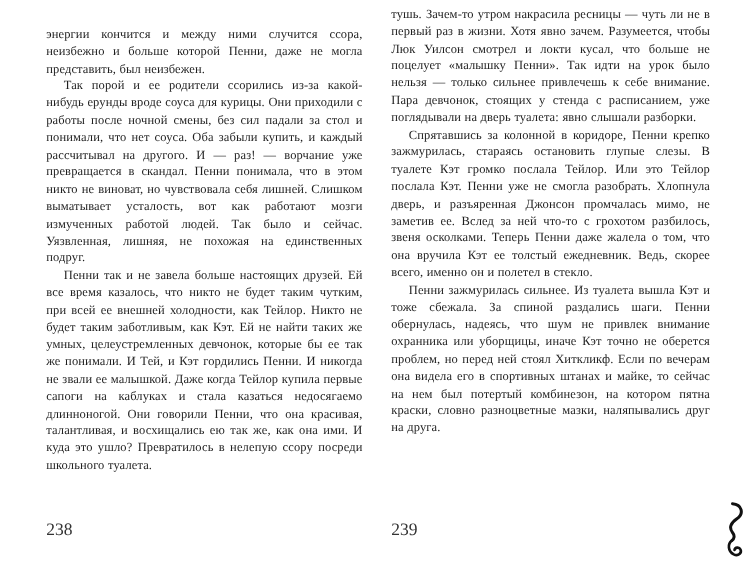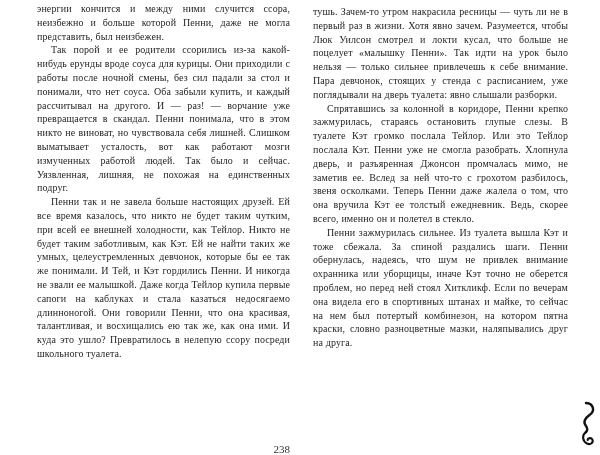--- a/index.html
+++ b/index.html
@@ -17,36 +17,36 @@
     width: 600px;
     height: 455px;
     background: #ffffff;
   }
   .page {
     position: relative;
     width: 300px;
     height: 455px;
     box-sizing: border-box;
   }
-  .page.left  { padding: 2px 10px 0 37px; }
+  .page.left  { padding: 21px 10px 0 37px; }
   .page.right { padding: 5px 32px 0 13px; }
   .text-block p {
     margin: 0;
     font-size: 10px;
     line-height: 13.8px;
     text-align: justify;
     letter-spacing: 0.1px;
     word-spacing: 0.2px;
   }
   .text-block p.indent { text-indent: 14px; }
   .page-number {
     position: absolute;
-    bottom: 0;
-    text-align: right;
-    font-size: 11px;
+    bottom: 22px;
+    text-align: left;
+    font-size: 14px;
     color: #333333;
   }
   .page.left  .page-number { left: 37px; right: 10px; }
   .page.right .page-number { left: 13px; right: 37px; }
   .ornament {
     position: absolute;
     right: 3px;
     bottom: 8px;
     width: 20px;
     height: 46px;
@@ -65,20 +65,21 @@
       </div>
     <div class="page-number">238</div>
   </div>
 
   <div class="page right">
     <div class="text-block">
         <p class="">тушь. Зачем-то утром накрасила ресницы — чуть ли не в первый раз в жизни. Хотя явно зачем. Разумеется, чтобы Люк Уилсон смотрел и локти кусал, что больше не поцелует «малышку Пенни». Так идти на урок было нельзя — только сильнее привлечешь к себе внимание. Пара девчонок, стоящих у стенда с расписанием, уже поглядывали на дверь туалета: явно слышали разборки.</p>
         <p class="indent">Спрятавшись за колонной в коридоре, Пенни крепко зажмурилась, стараясь остановить глупые слезы. В туалете Кэт громко послала Тейлор. Или это Тейлор послала Кэт. Пенни уже не смогла разобрать. Хлопнула дверь, и разъяренная Джонсон промчалась мимо, не заметив ее. Вслед за ней что-то с грохотом разбилось, звеня осколками. Теперь Пенни даже жалела о том, что она вручила Кэт ее толстый ежедневник. Ведь, скорее всего, именно он и полетел в стекло.</p>
         <p class="indent">Пенни зажмурилась сильнее. Из туалета вышла Кэт и тоже сбежала. За спиной раздались шаги. Пенни обернулась, надеясь, что шум не привлек внимание охранника или уборщицы, иначе Кэт точно не оберется проблем, но перед ней стоял Хиткликф. Если по вечерам она видела его в спортивных штанах и майке, то сейчас на нем был потертый комбинезон, на котором пятна краски, словно разноцветные мазки, наляпывались друг на друга.</p>
       </div>
+    <div class="page-number">239</div>
     <div class="ornament">
       <svg viewBox="0 0 20 46" width="20" height="46" aria-hidden="true">
         <path d="M9 2 C 16.5 2.5 18.5 10 12.5 14 C 7.5 17.5 6 21 9 25 C 11 27.5 10.5 30 8.5 31.5" stroke="#111111" stroke-width="2.4" fill="none" stroke-linecap="round"></path>
         <path d="M8.5 31.5 C 5 34 5.2 40 10 42.5 C 13.8 44.3 16.6 41.2 15.4 38.6 C 14.3 36.3 11 36.8 10.6 39" stroke="#111111" stroke-width="2.1" fill="none" stroke-linecap="round"></path>
       </svg>
     </div>
   </div>
 
 </div>
 

